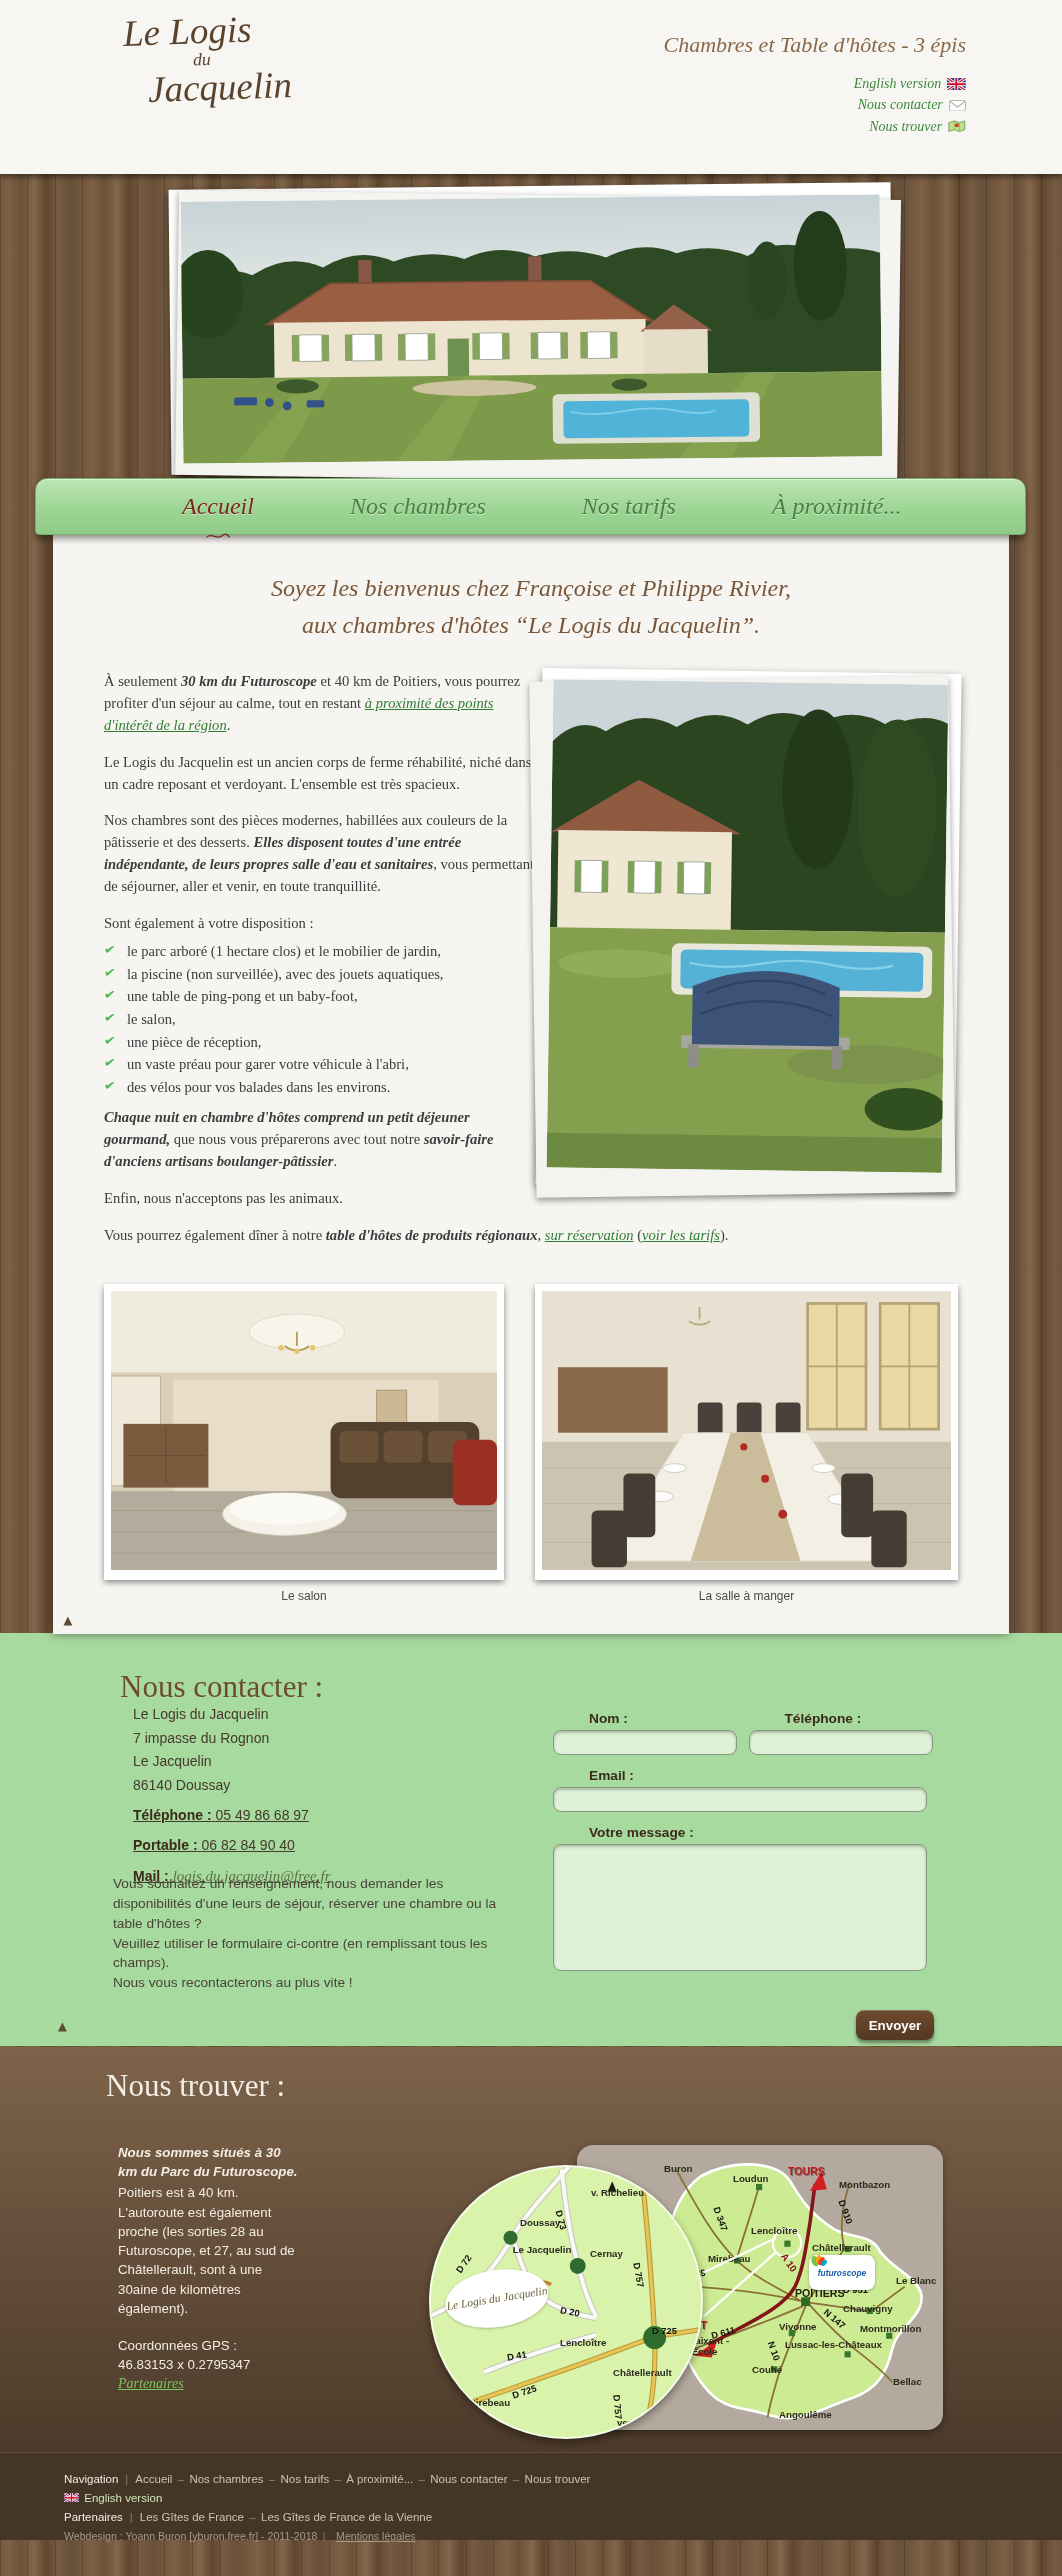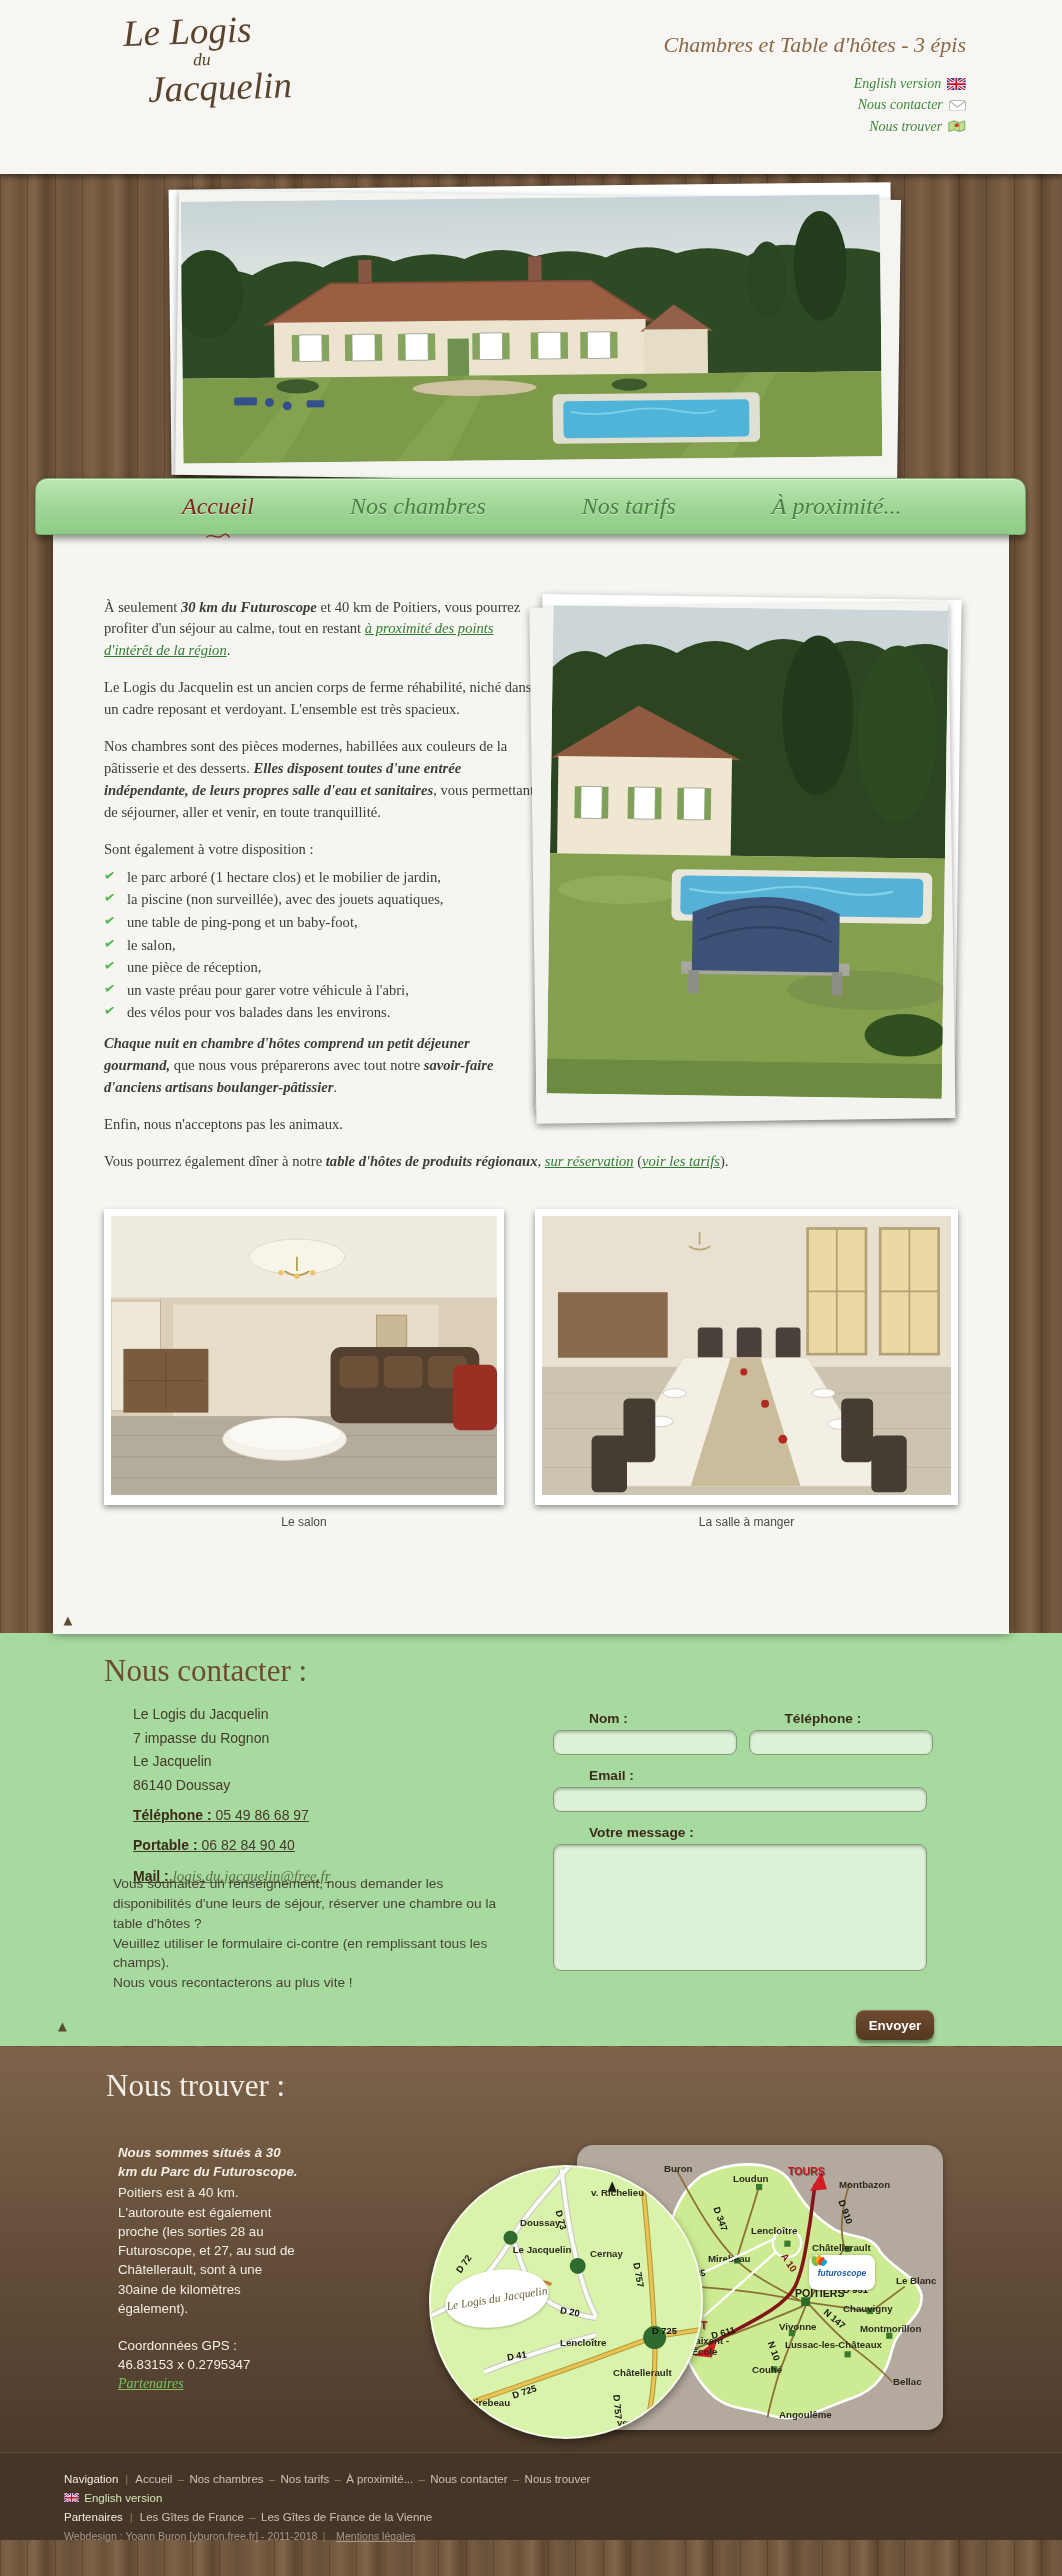--- a/index.html
+++ b/index.html
@@ -67,21 +67,21 @@
   .photo-stack::before{content:"";position:absolute;left:-6.2px;top:8px;width:100%;height:100%;background:#f3f3ef;
         z-index:-1;transform:rotate(-1.6deg);box-shadow:0 2.7px 6.2px rgba(0,0,0,.4);}
   .photo-row{display:flex;justify-content:space-between;margin-top:37px;}
   .photo-card{background:#fff;padding:7px;box-shadow:0 2.7px 6.2px rgba(0,0,0,.45);}
   .caption{text-align:center;font-size:12px;color:#4a4a4a;margin-top:9.7px;}
   .top-arrow{position:absolute;color:#5d4a33;font-size:11.5px;cursor:pointer;font-family:"DejaVu Sans",sans-serif;}
   .arrow-white{left:10.6px;bottom:7px;}
 
   
   .contact-section{top:1633px;height:413px;background:#a7da9e;}
-  .contact-title{position:absolute;left:104px;top:19.5px;margin:0;color:#6d4b33;font-family:"Liberation Serif",serif;
+  .contact-title{position:absolute;left:104px;top:19.5px;margin:16px;color:#6d4b33;font-family:"Liberation Serif",serif;
         font-weight:normal;font-size:31px;}
   .addr{position:absolute;left:133px;top:71px;font-size:14px;color:#46392d;line-height:1.5;}
   .addr div{margin-bottom:2.7px;}
   .addr .row{margin-top:8.9px;text-decoration:underline;}
   .blabel{font-weight:bold;color:#3c2a1b;}
   .mail-link{color:#5c6e46;font-style:italic;text-decoration:underline;font-family:"Liberation Serif",serif;
         font-size:15px;cursor:pointer;}
   .contact-note{position:absolute;left:113px;top:241px;width:407px;font-size:13.7px;color:#4a4238;line-height:1.45;}
   .cform{position:absolute;left:553px;top:78px;width:381px;}
   .cform label{display:block;font-weight:bold;color:#3c2a1b;font-size:13.7px;margin-bottom:4.4px;padding-left:36px;}
@@ -270,20 +270,24 @@
   </div>
   <div class="nav-item">
     <span>Nos tarifs</span>
   </div>
   <div class="nav-item">
     <span>À proximité...</span>
   </div>
 </nav>
 
 <section class="white-panel">
+  <div class="welcome">
+    <div>Soyez les bienvenus chez Françoise et Philippe Rivier,</div>
+    <div>aux chambres d'hôtes “Le Logis du Jacquelin”.</div>
+  </div>
 
   <div class="columns serif-body">
     <div class="col-left">
       <p class="para"><span>À seulement </span><span class="bi">30 km du Futuroscope</span><span> et 40 km de Poitiers, vous pourrez profiter d'un séjour au calme, tout en restant </span><span class="lnk it">à proximité des points d'intérêt de la région</span><span>.</span></p>
       <p class="para"><span>Le Logis du Jacquelin est un ancien corps de ferme réhabilité, niché dans un cadre reposant et verdoyant. L'ensemble est très spacieux.</span></p>
       <p class="para"><span>Nos chambres sont des pièces modernes, habillées aux couleurs de la pâtisserie et des desserts. </span><span class="bi">Elles disposent toutes d'une entrée indépendante, de leurs propres salle d'eau et sanitaires</span><span>, vous permettant de séjourner, aller et venir, en toute tranquillité.</span></p>
       <p class="para" style="margin-bottom:5.3px">Sont également à votre disposition :</p>
       <ul class="amenities">
 
       <li><span class="chk">✔</span><span>le parc arboré (1 hectare clos) et le mobilier de jardin,</span></li>

